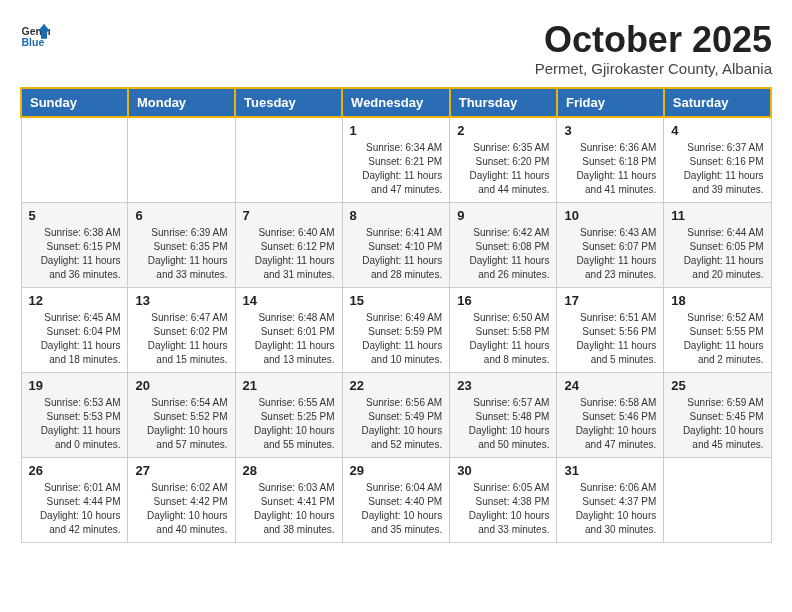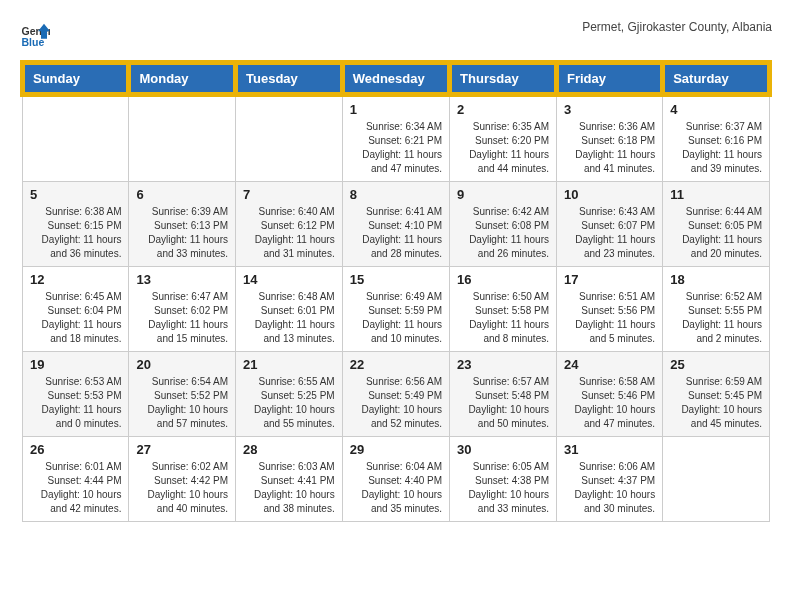--- a/index.html
+++ b/index.html
@@ -28,36 +28,36 @@
     .title-area {
       text-align: right;
     }
     .month-title {
       font-size: 36px;
       font-weight: bold;
       color: #222;
       line-height: 1.1;
     }
     .location-subtitle {
-      font-size: 12px;
+      font-size: 15px;
       color: #444;
     }
     .calendar {
       width: 100%;
       border-collapse: collapse;
       border: 1px solid #ccc;
     }
     .calendar th {
       background-color: #2a6db5;
       color: #fff;
       text-align: left;
       padding: 6px 8px;
       font-size: 13px;
       font-weight: bold;
-      border: 5px solid #eab308;
+      border: 2px solid #eab308;
     }
     .calendar td {
       vertical-align: top;
       padding: 5px 7px;
       border: 1px solid #ccc;
       width: 108px;
       min-height: 85px;
       background: #fff;
     }
     .calendar tr:nth-child(even) td {
@@ -84,20 +84,21 @@
 
 <div class="header-area">
   <div class="logo">
     <svg class="logo-icon" viewBox="0 0 40 40" xmlns="http://www.w3.org/2000/svg">
       <text x="2" y="20" font-size="14" font-weight="bold" fill="#333">General</text>
       <text x="2" y="34" font-size="14" font-weight="bold" fill="#1a6bb5">Blue</text>
       <polygon points="32,5 40,15 36,15 36,25 28,25 28,15 24,15" fill="#1a6bb5"></polygon>
     </svg>
   </div>
   <div class="title-area">
+    <div class="month-title">October 2025</div>
     <div class="location-subtitle">Permet, Gjirokaster County, Albania</div>
   </div>
 </div>
 
 <table class="calendar">
   <thead>
     <tr>
     <th>Sunday</th>
         <th>Monday</th>
         <th>Tuesday</th>
@@ -145,21 +146,21 @@
         <td>
           <div class="day-number">5</div>
           <div class="day-info" style="white-space: pre-line;">Sunrise: 6:38 AM
 Sunset: 6:15 PM
 Daylight: 11 hours
 and 36 minutes.</div>
         </td>
         <td>
           <div class="day-number">6</div>
           <div class="day-info" style="white-space: pre-line;">Sunrise: 6:39 AM
-Sunset: 6:13 PM
+Sunset: 6:35 PM
 Daylight: 11 hours
 and 33 minutes.</div>
         </td>
         <td>
           <div class="day-number">7</div>
           <div class="day-info" style="white-space: pre-line;">Sunrise: 6:40 AM
 Sunset: 6:12 PM
 Daylight: 11 hours
 and 31 minutes.</div>
         </td>

